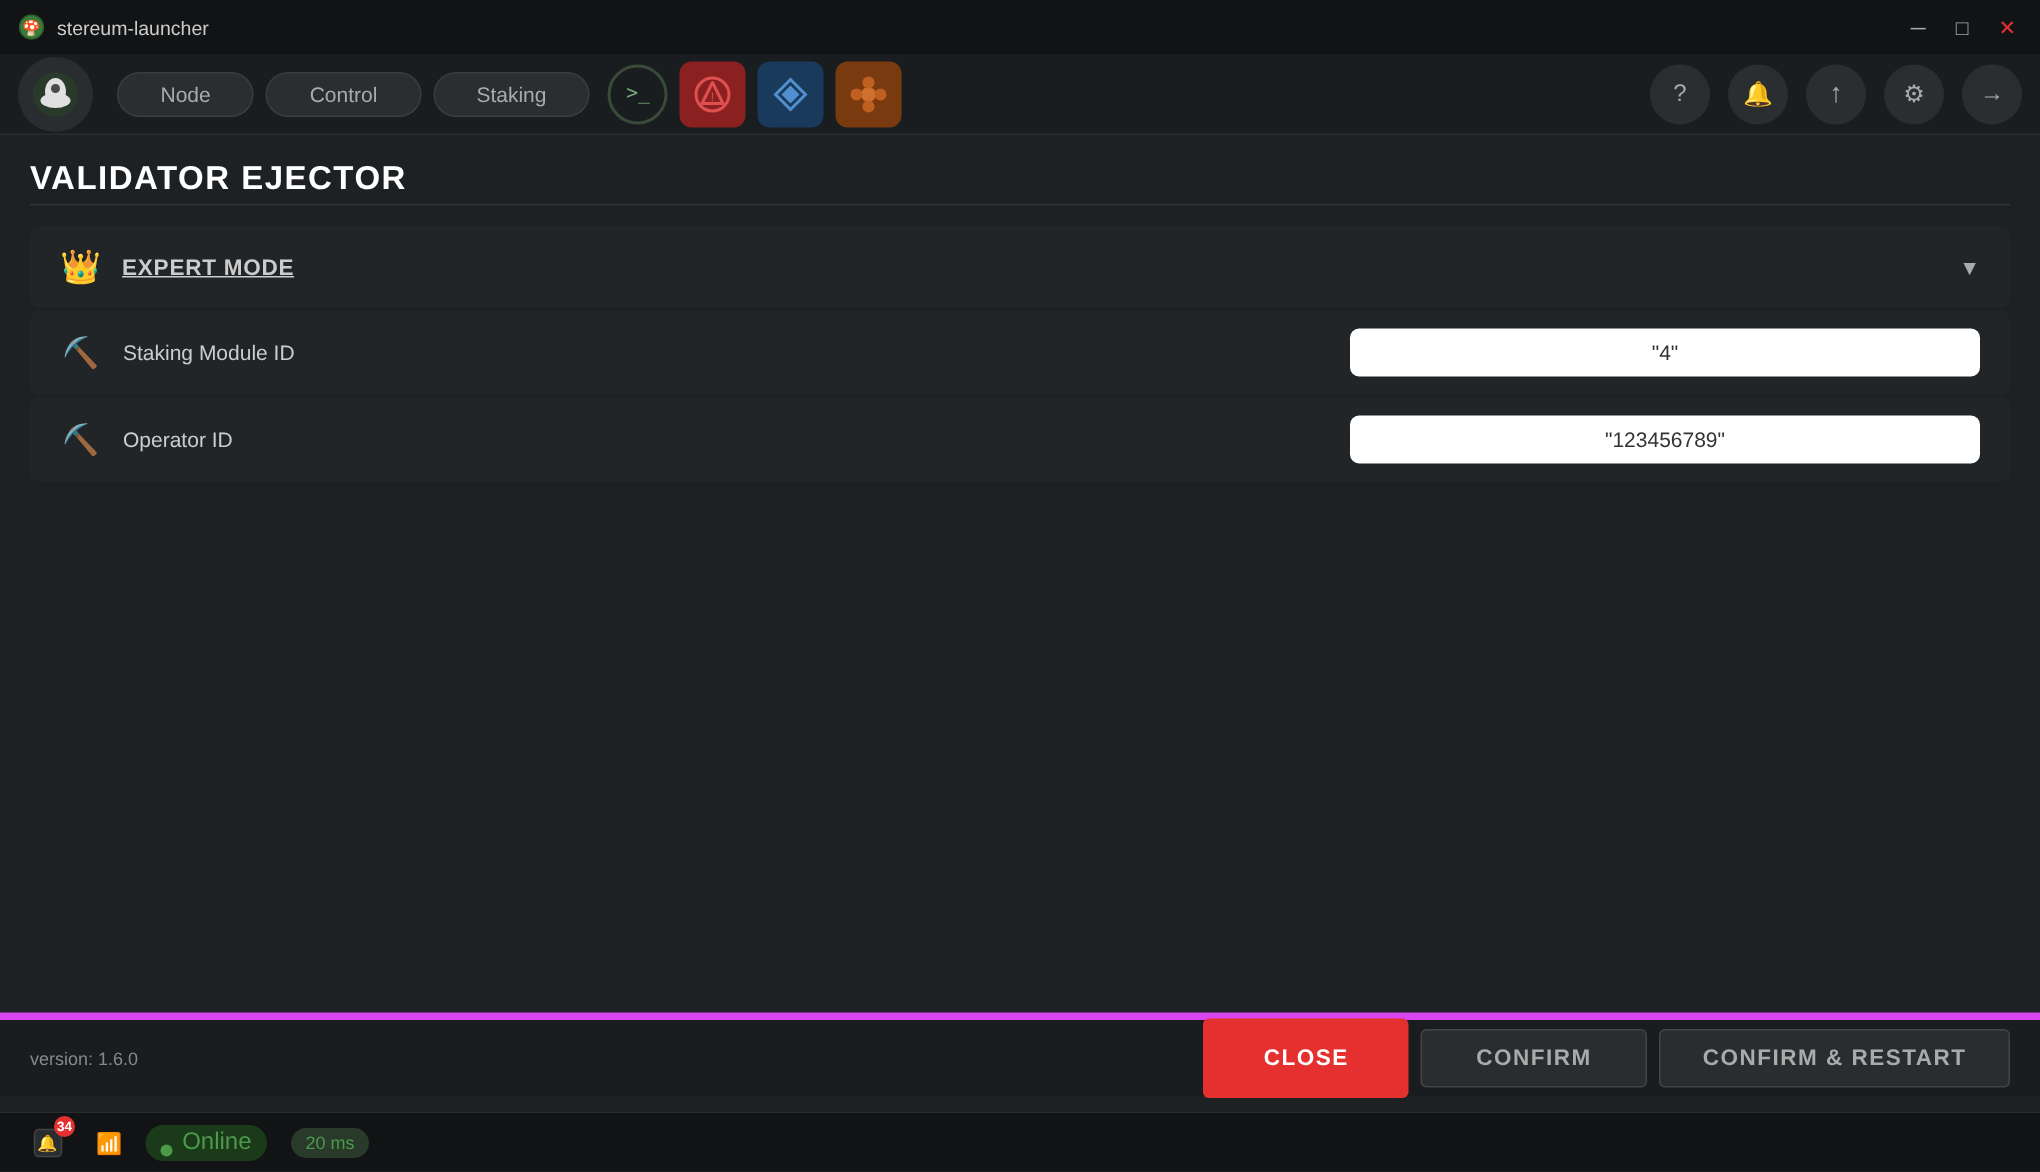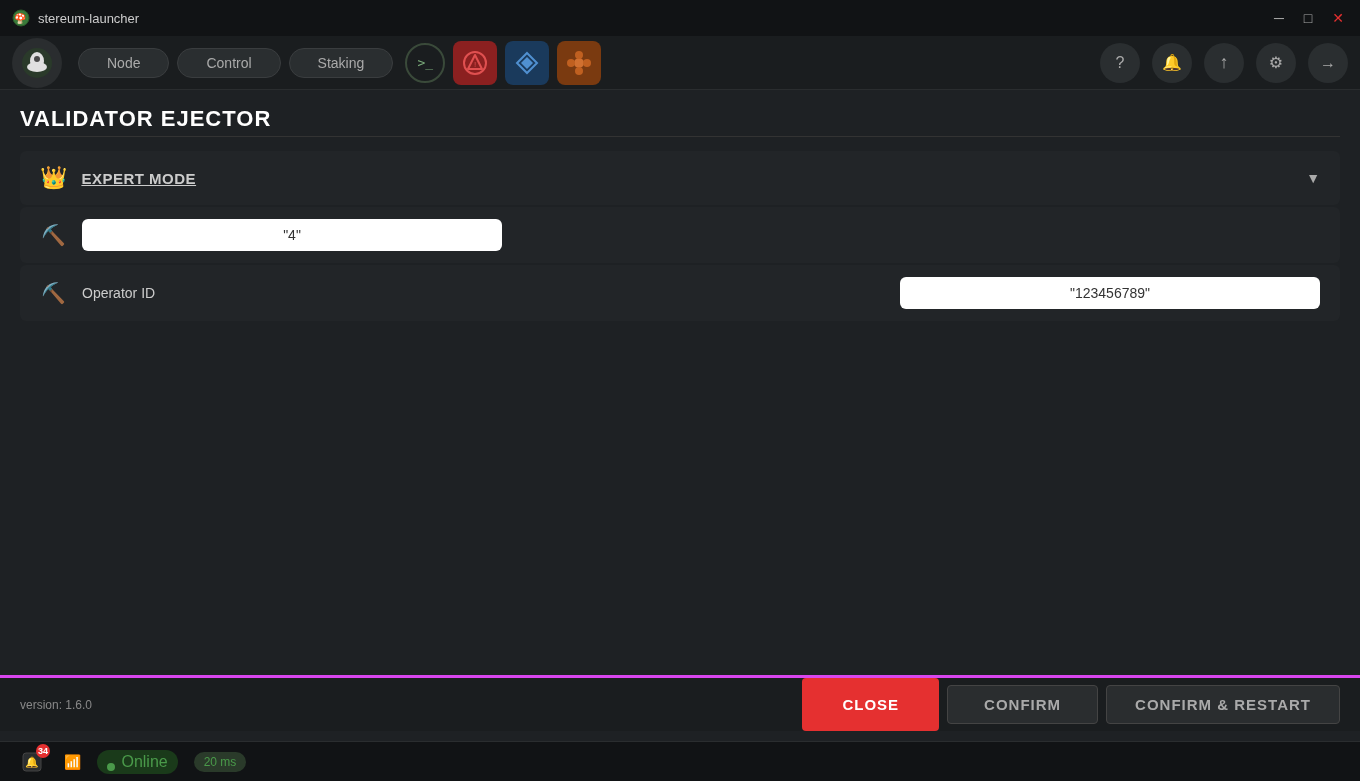--- a/index.html
+++ b/index.html
@@ -284,21 +284,21 @@
       position: absolute;
       bottom: 50px;
       left: 0;
       right: 0;
       height: 56px;
       background: #1a1d1f;
       display: flex;
       align-items: center;
       justify-content: space-between;
       gap: 8px;
-      border-top: 3px solid #d946ef;
+      border-top: 5px solid #d946ef;
       padding: 0 20px;
     }
     .bottom-actions-spacer { flex: 1; }
 
     
     .online-badge {
       background: #1a3a1a;
       border-radius: 12px;
       padding: 3px 10px;
       display: flex;
@@ -431,20 +431,21 @@
   <div class="expert-mode-bar">
     <div class="expert-mode-left">
       <span style="font-size:22px">👑</span>
       <span class="expert-mode-label">EXPERT MODE</span>
     </div>
     <span class="chevron-down">▼</span>
   </div>
 
   <div class="config-row">
     <span class="config-row-icon">⛏️</span>
+    <span class="config-row-label">Staking Module ID</span>
     <input class="config-row-value" type="text" value="&quot;4&quot;" style="">
   </div>
 
   <div class="config-row">
     <span class="config-row-icon">⛏️</span>
     <span class="config-row-label">Operator ID</span>
     <input class="config-row-value" type="text" value="&quot;123456789&quot;" style="">
   </div>
 </div>
 

